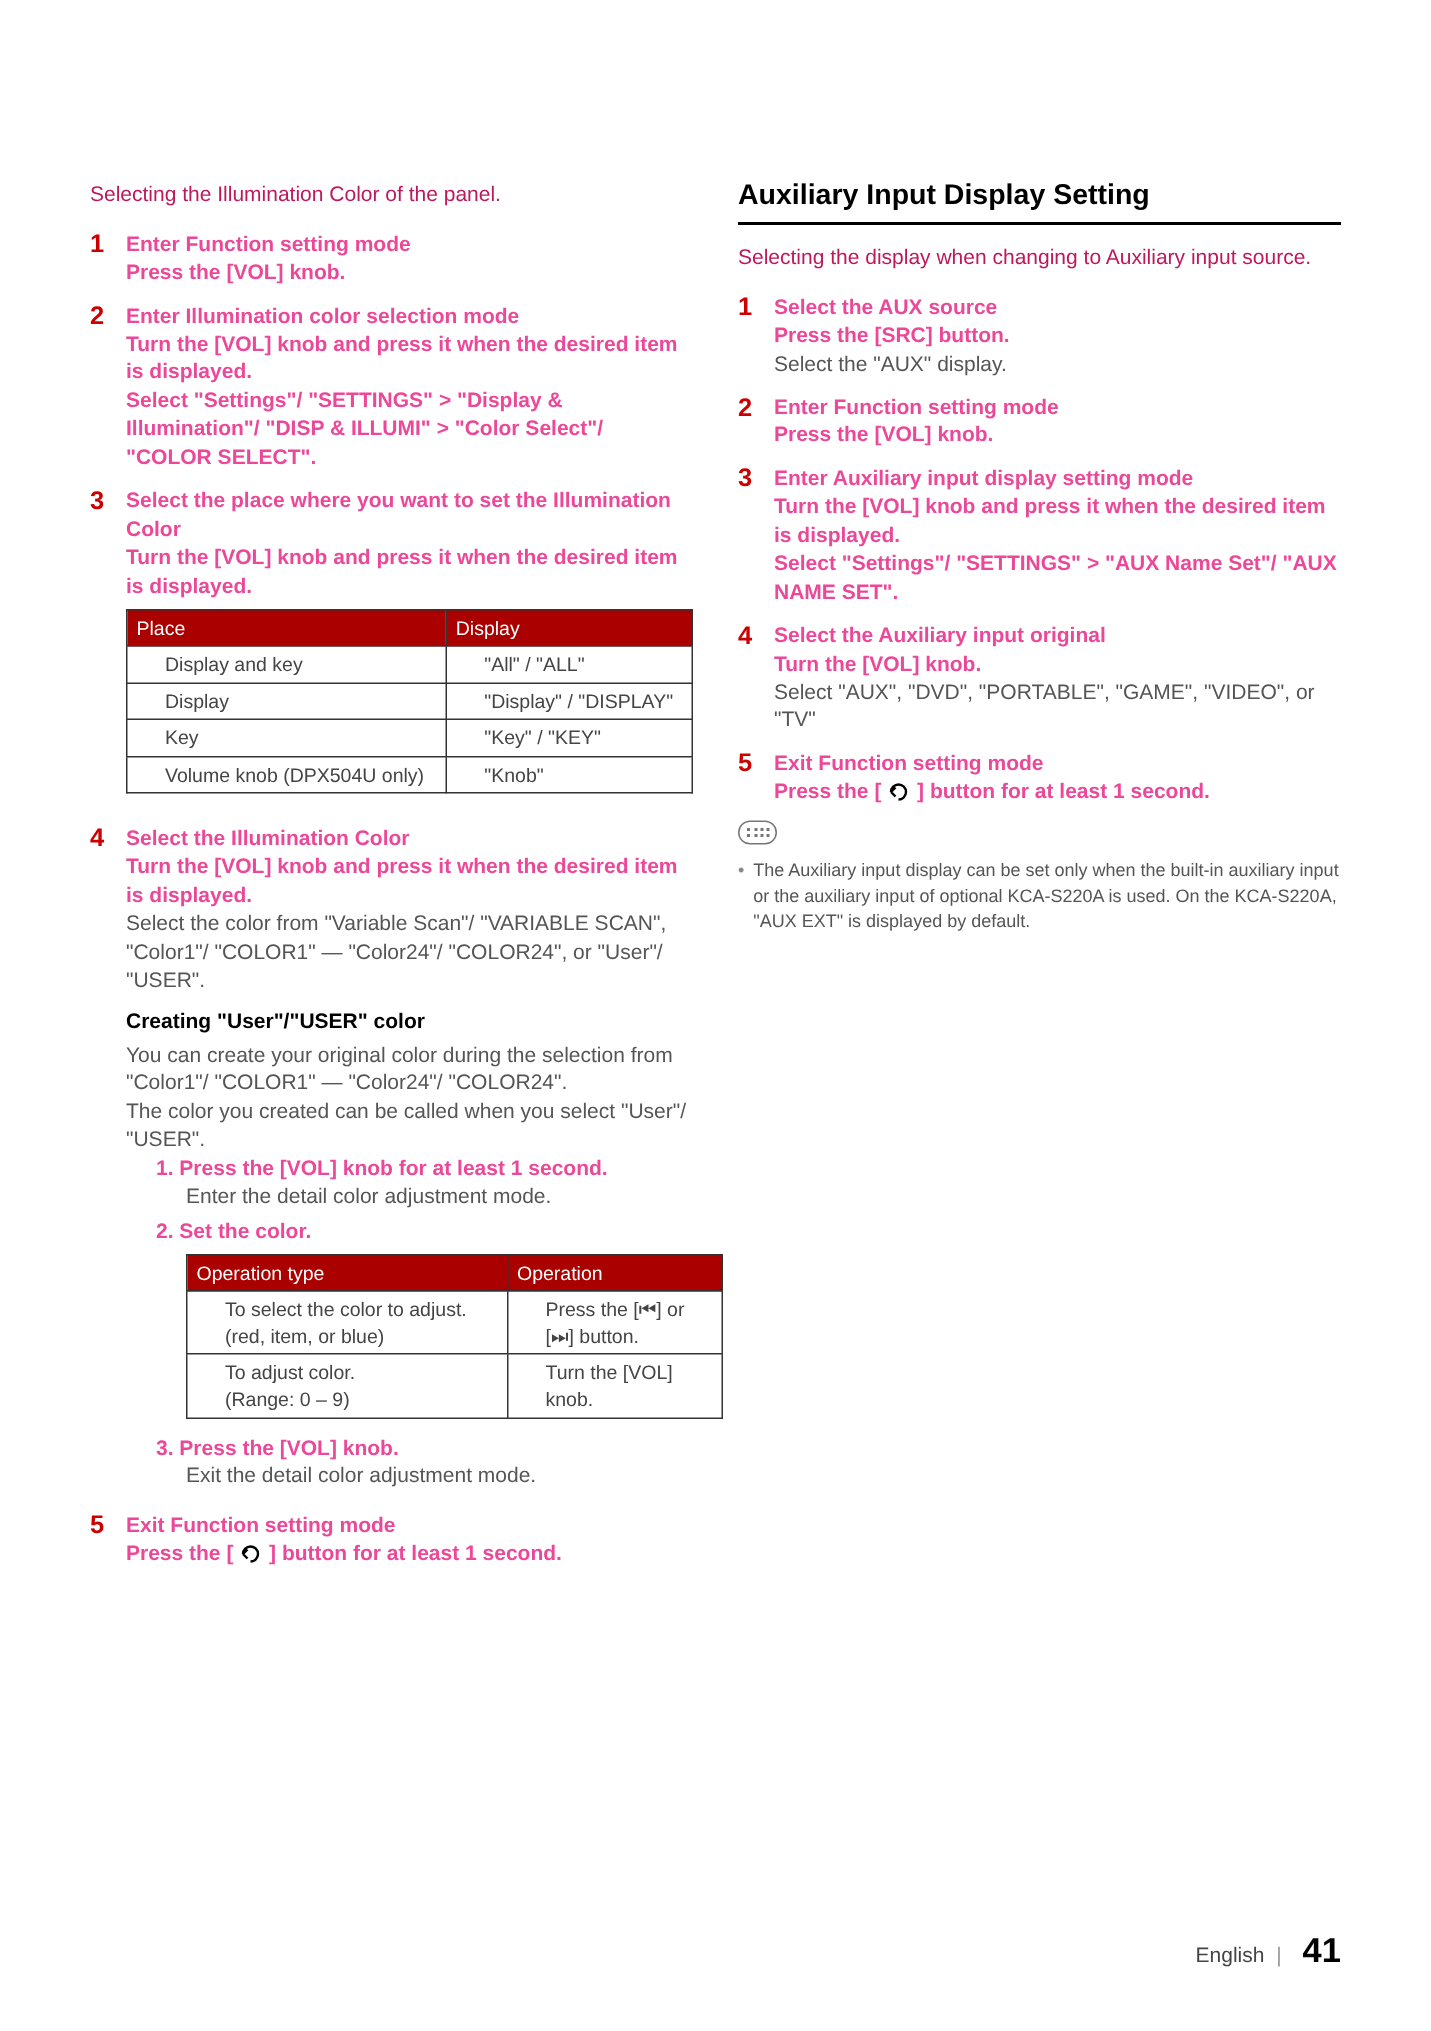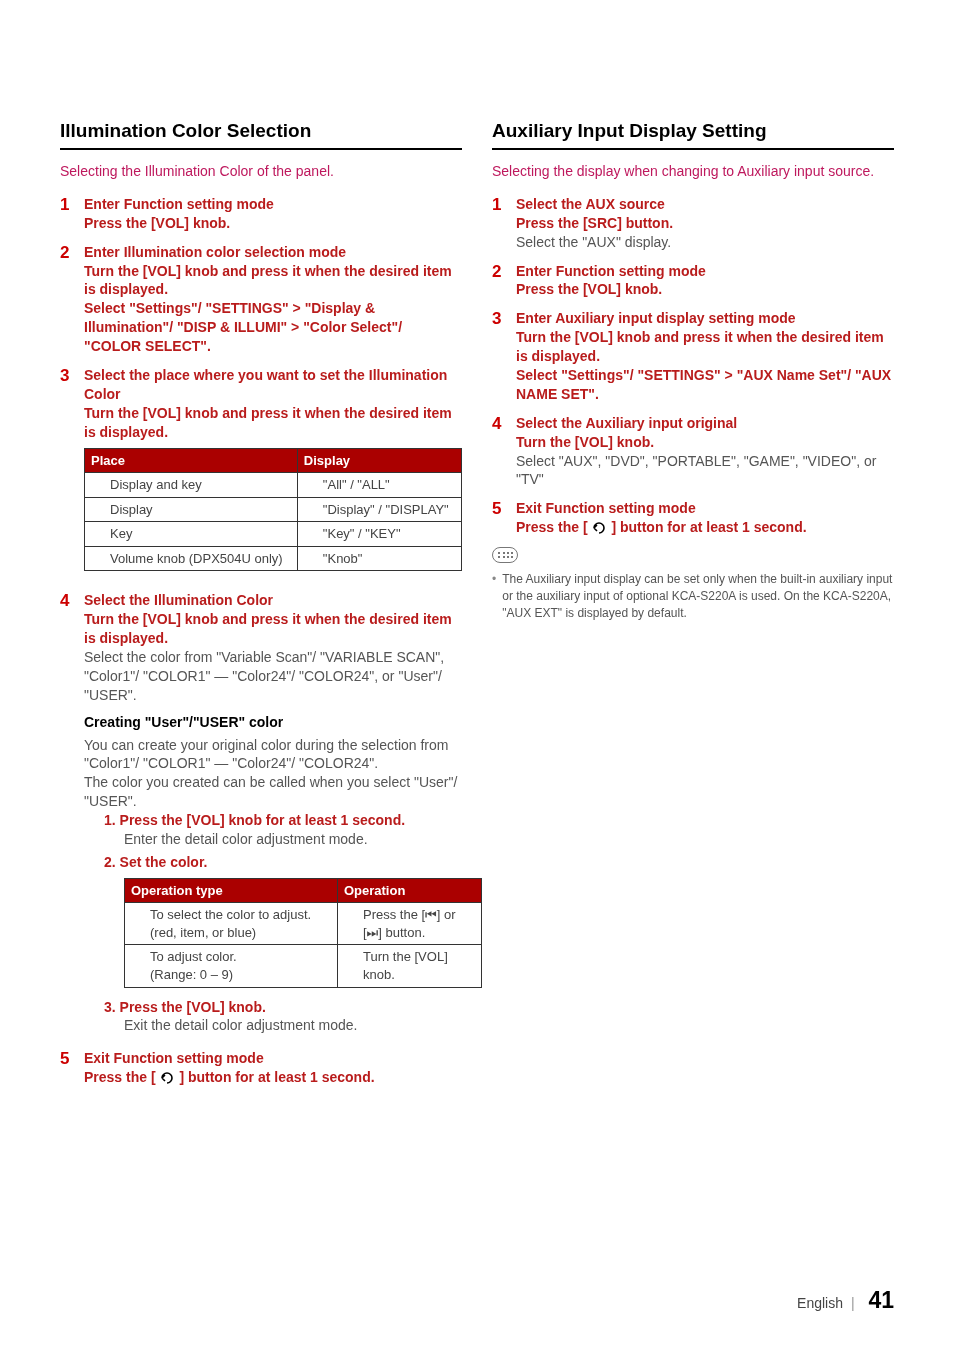--- a/index.html
+++ b/index.html
@@ -30,38 +30,38 @@
     margin-bottom: 10px;
   }
   .step-num {
     color: #c00;
     font-weight: 800;
     font-size: 17px;
     line-height: 1.2;
     flex: 0 0 16px;
   }
   .step-body { flex: 1; font-size: 14px; line-height: 1.35; }
-  .bold { font-weight: 700; color: #b91c1c; }
+  .bold { font-weight: 700; color: #ec4899; }
   .body-text { color: #555; }
   table {
     border-collapse: collapse;
     width: 100%;
     margin: 6px 0 10px 0;
     font-size: 13px;
   }
   th, td {
     border: 1px solid #333;
     padding: 3px 6px;
     text-align: left;
     vertical-align: top;
   }
   th {
     background: #a00;
     color: #fff;
-    font-weight: 700;
+    font-weight: 400;
   }
   td { color: #444; padding-left: 25px; }
   .subhead { font-weight: 700; margin: 8px 0 4px 0; font-size: 14px; }
   .substep { margin-left: 20px; font-size: 14px; line-height: 1.35; }
   .substep-row { margin-bottom: 4px; }
   .note-icon-wrapper { margin: 6px 0 4px 0; }
   .note-icon {
     display: inline-block;
     width: 26px; height: 16px;
     border: 1.5px solid #777;
@@ -101,21 +101,20 @@
   .pipe { color: #999; margin: 0 4px; }
   .indent { margin-left: 20px; }
   svg.inline-icon { vertical-align: -2px; }
 </style>
 </head>
 <body>
 
 <div class="page-wrap">
 
   <div class="col">
-    <h2 class="section-title">Illumination Color Selection</h2>
     <p class="intro">Selecting the Illumination Color of the panel.</p>
 
     <div class="step">
       <div class="step-num">1</div>
       <div class="step-body">
         <div class="bold">Enter Function setting mode</div>
         <div class="bold">Press the [VOL] knob.</div>
       </div>
     </div>
 

